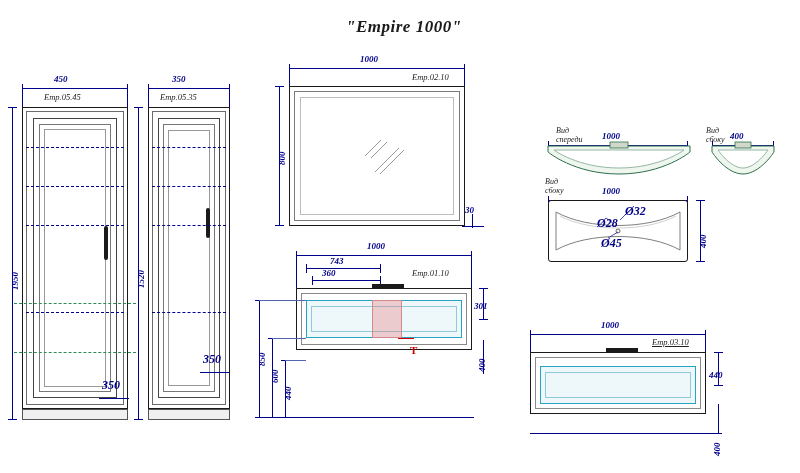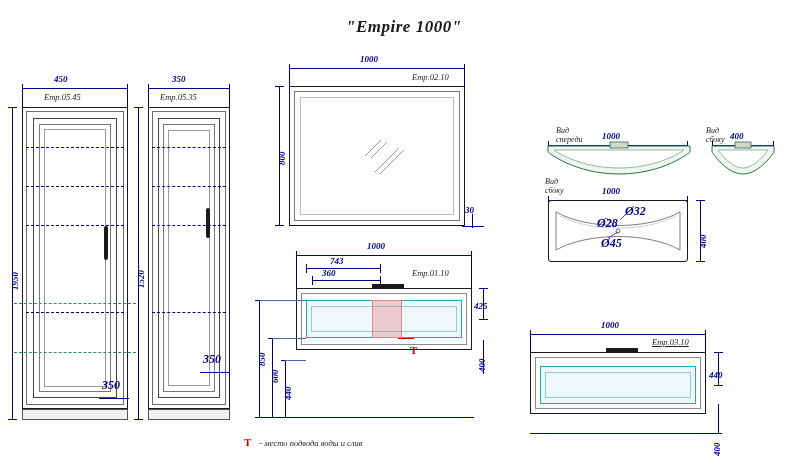--- a/index.html
+++ b/index.html
@@ -158,21 +158,21 @@
 
     <div class="blk" style="left:372px;top:284px;width:32px;height:5px;"></div>
 
     <div class="abs" style="left:372px;top:300px;width:30px;height:38px;background:rgba(230,120,120,.35);border:1px solid #d48a8a;box-sizing:border-box;"></div>
     <div class="abs tmark" style="left:410px;top:344px;">T</div>
     <div class="abs" style="left:398px;top:338px;width:16px;height:1px;background:#d40000;"></div>
 
     <div class="vline" style="left:483px;top:288px;height:32px;"></div>
     <div class="hline" style="left:479px;top:288px;width:9px;"></div>
     <div class="hline" style="left:479px;top:319px;width:9px;"></div>
-    <div class="abs dim" style="left:474px;top:301px;">425</div>
+    <div class="abs dim" style="left:474px;top:301px;">301</div>
     <div class="abs dim rot" style="left:477px;top:372px;">400</div>
     <div class="vline" style="left:483px;top:340px;height:34px;"></div>
 
     <div class="vline" style="left:259px;top:300px;height:118px;"></div>
     <div class="hline" style="left:255px;top:300px;width:9px;"></div>
     <div class="hline" style="left:255px;top:417px;width:9px;"></div>
     <div class="abs dim rot" style="left:257px;top:366px;">850</div>
 
     <div class="vline" style="left:272px;top:338px;height:80px;"></div>
     <div class="hline" style="left:268px;top:338px;width:9px;"></div>
@@ -267,18 +267,14 @@
     <div class="vline" style="left:718px;top:352px;height:34px;"></div>
     <div class="hline" style="left:714px;top:352px;width:9px;"></div>
     <div class="hline" style="left:714px;top:385px;width:9px;"></div>
     <div class="abs dim" style="left:709px;top:370px;">440</div>
 
     <div class="abs dim rot" style="left:712px;top:456px;">400</div>
     <div class="vline" style="left:718px;top:404px;height:30px;"></div>
     <div class="hline" style="left:530px;top:433px;width:192px;"></div>
   </div>
 
-  <div class="abs" style="left:244px;top:432px;">
-    <span class="tmark">T</span>
-    <span class="note" style="margin-left:4px;">- место подвода воды и слив</span>
-  </div>
 
 </div>
 
 </body></html>

